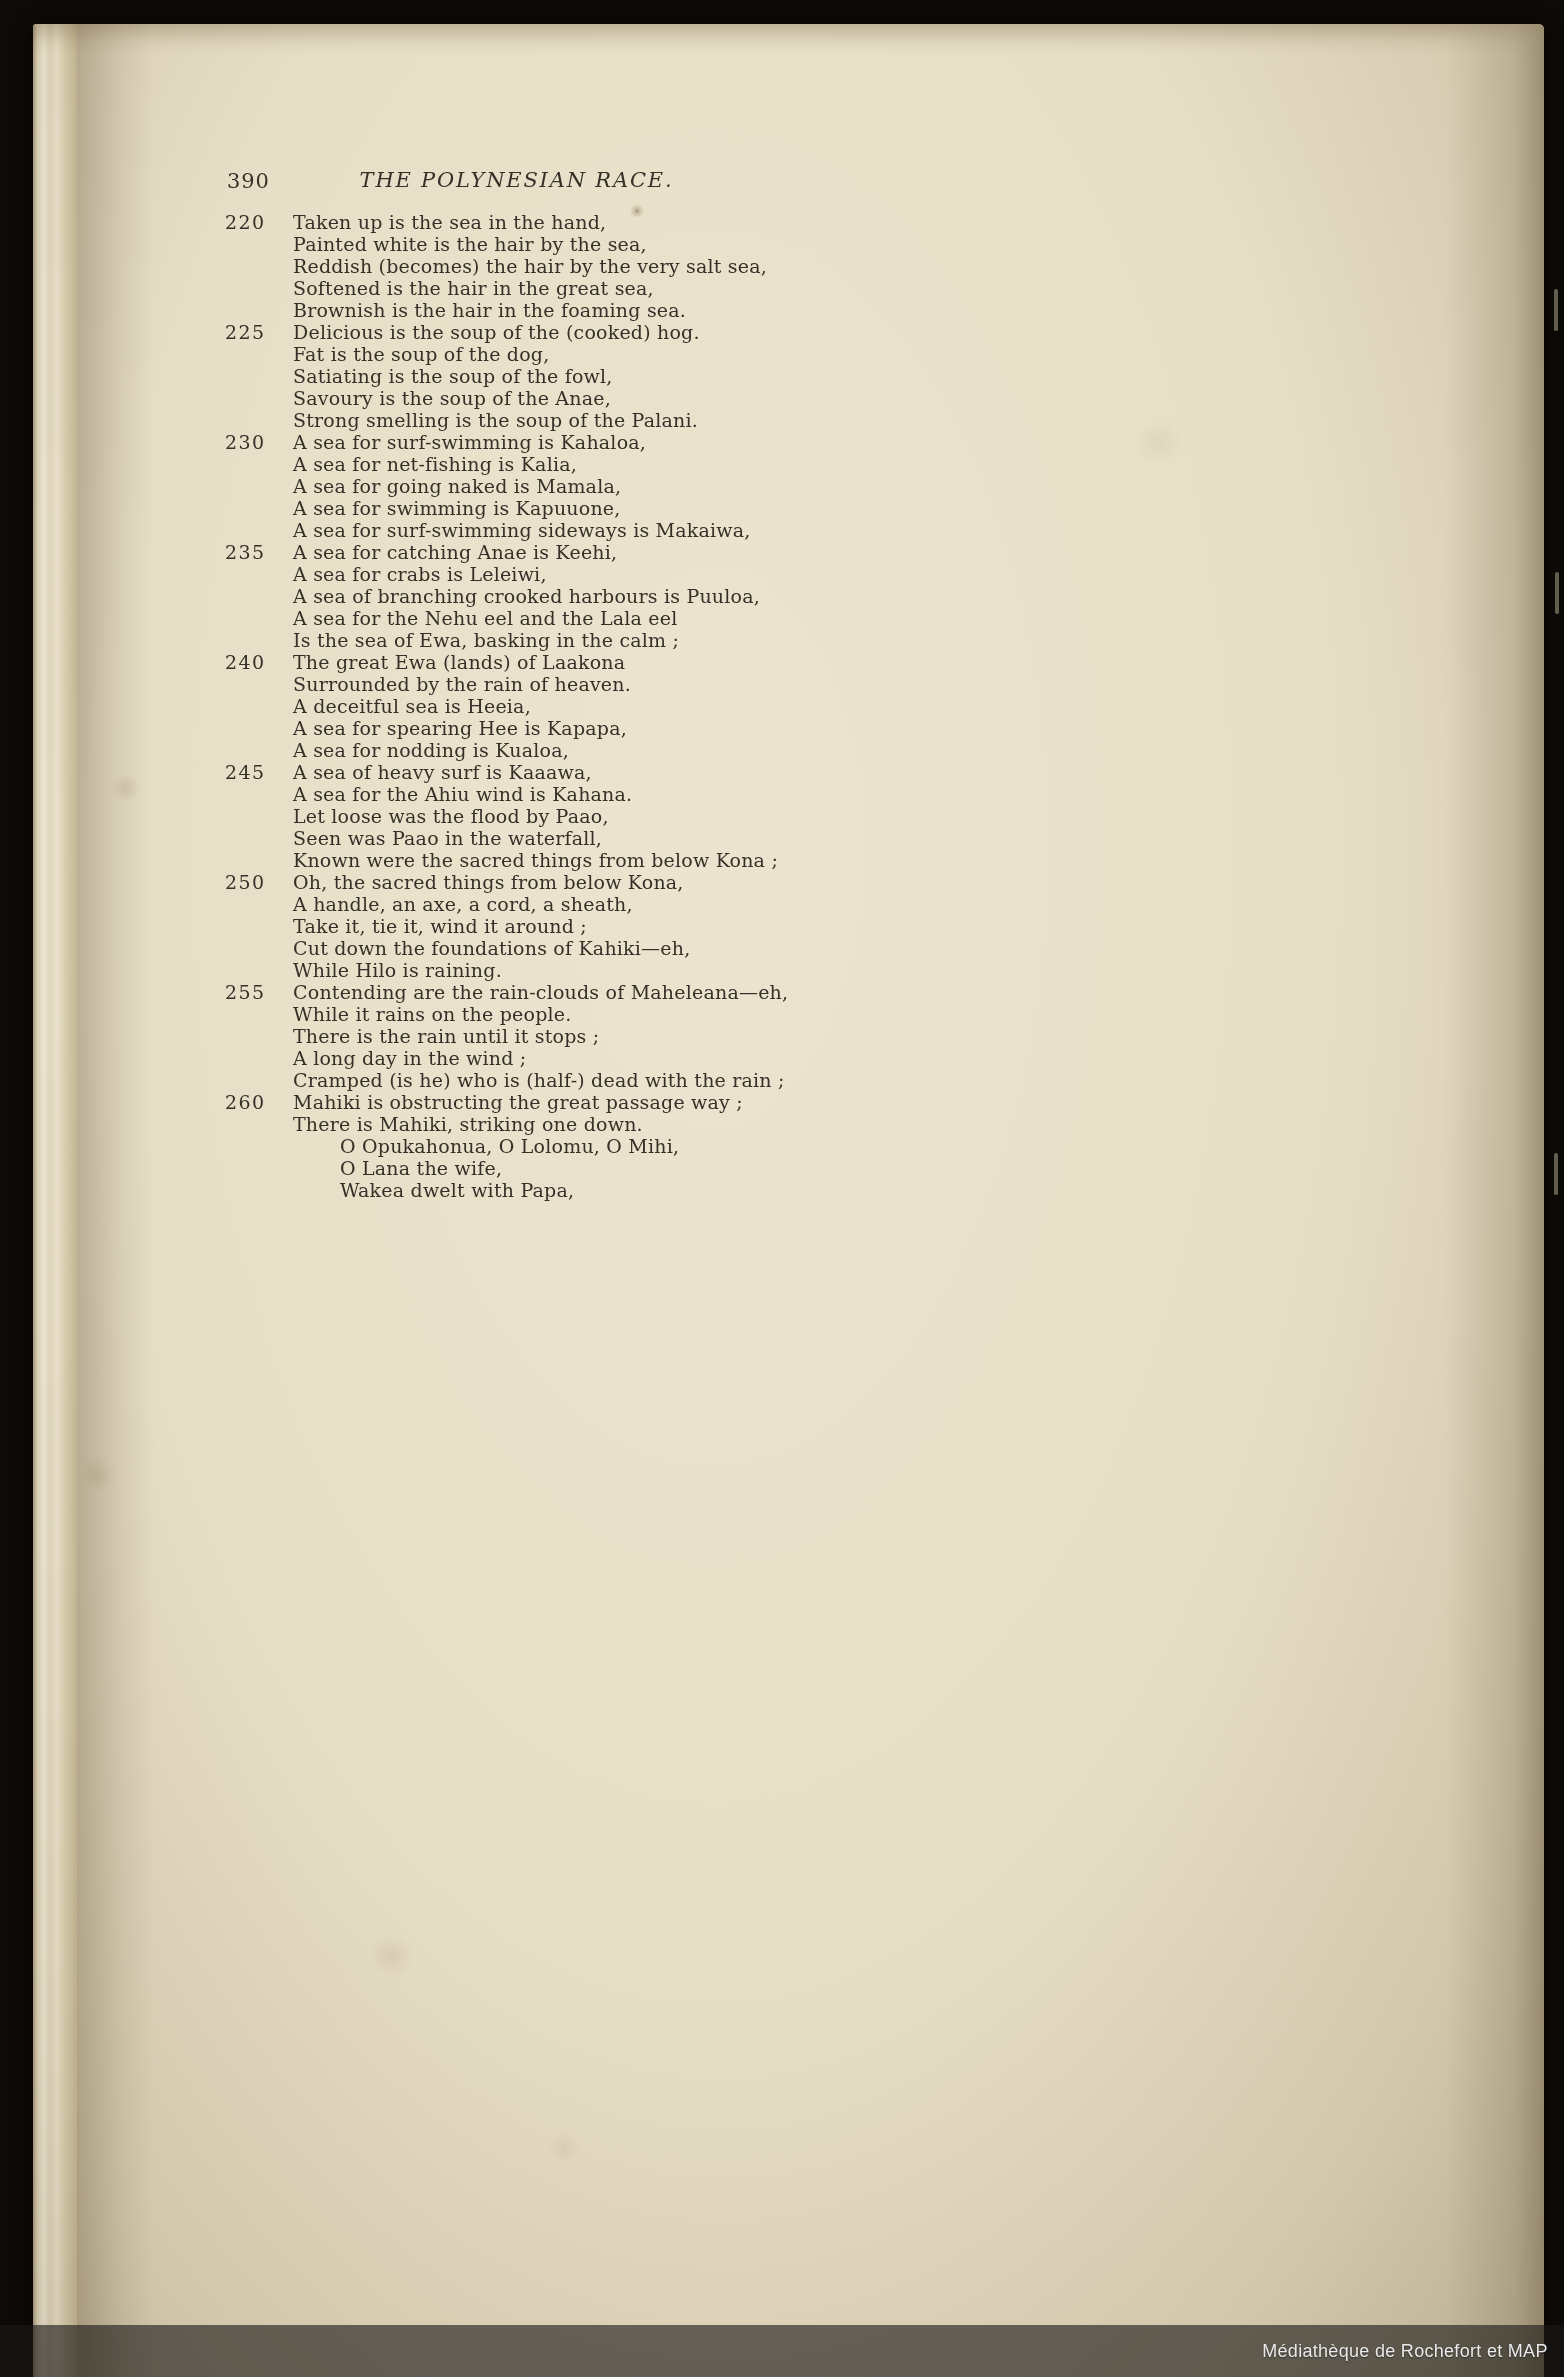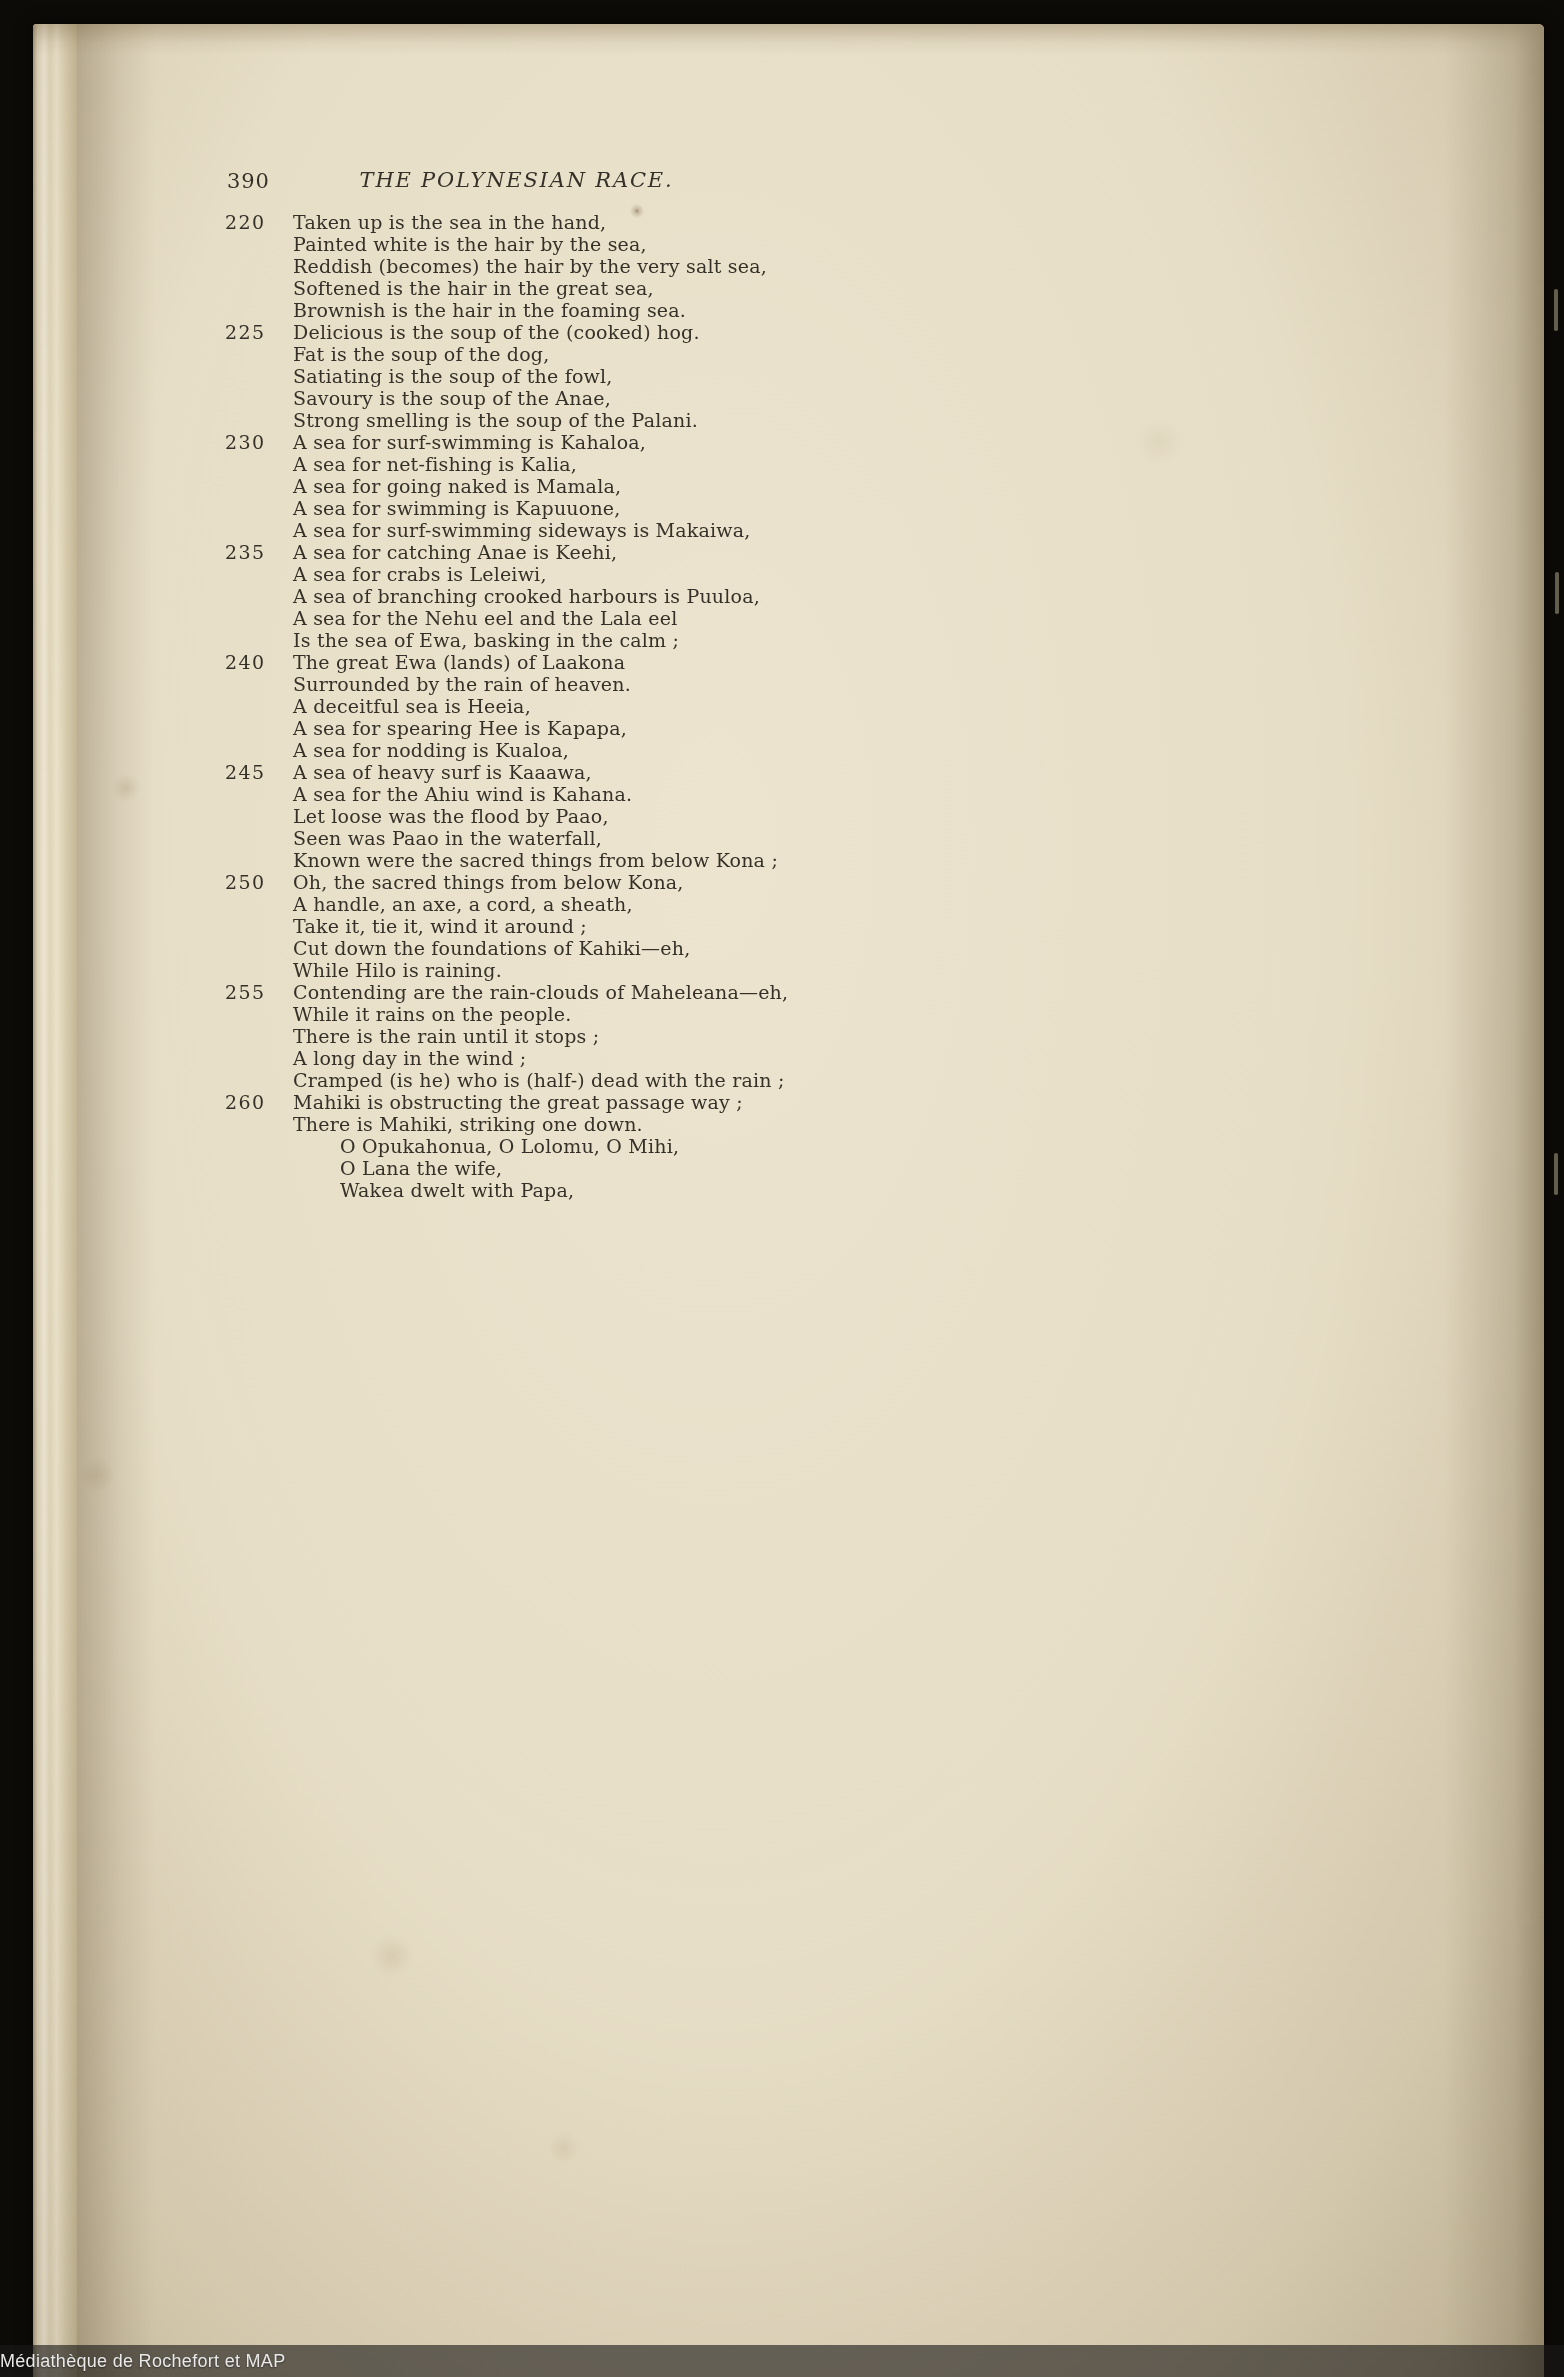--- a/index.html
+++ b/index.html
@@ -61,23 +61,23 @@
     font-style:italic;font-size:21px;letter-spacing:1.8px;
   }
   .poem{position:absolute;left:192px;top:187px;width:654px;}
   .pline{display:flex;align-items:baseline;height:22px;font-size:19px;letter-spacing:0.2px;}
   .lnum{flex:0 0 68px;letter-spacing:1.4px;}
   .ltext{white-space:nowrap;}
   .ltext.indent{margin-left:47px;}
 
   
   .watermark-bar{
-    position:absolute;left:0;right:0;bottom:0;height:32px;
+    position:absolute;left:0;right:0;bottom:0;height:52px;
     background:rgba(28,26,24,.62);
-    display:flex;align-items:center;justify-content:flex-start;
+    display:flex;align-items:center;justify-content:flex-end;
   }
   .watermark-text{
     color:#e9e9e9;font-family:"Liberation Sans","DejaVu Sans",sans-serif;
     font-size:18px;padding-right:16.3px;letter-spacing:0.3px;
     text-shadow:0 0.9px 1.8px rgba(0,0,0,.5);
   }
 </style>
 </head>
 <body>
 

